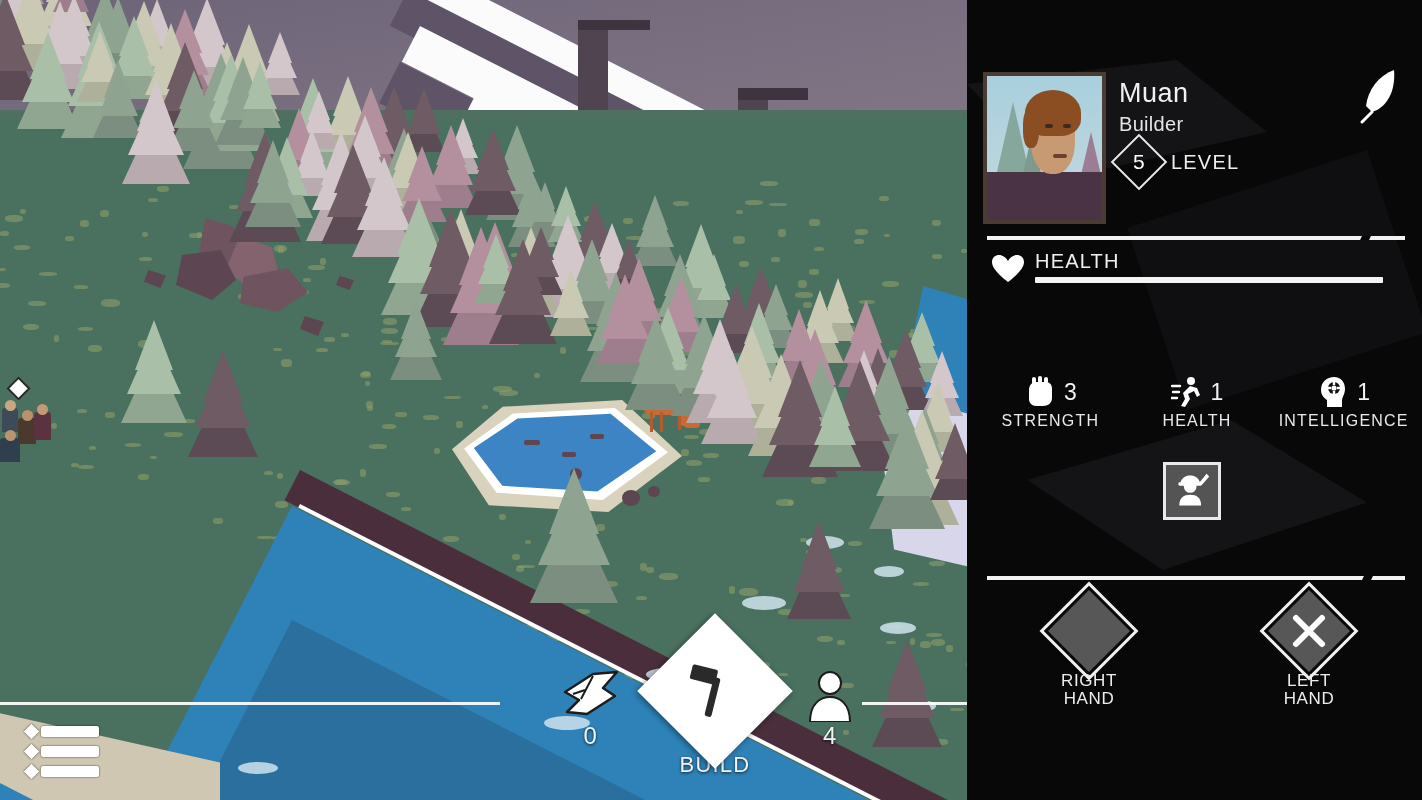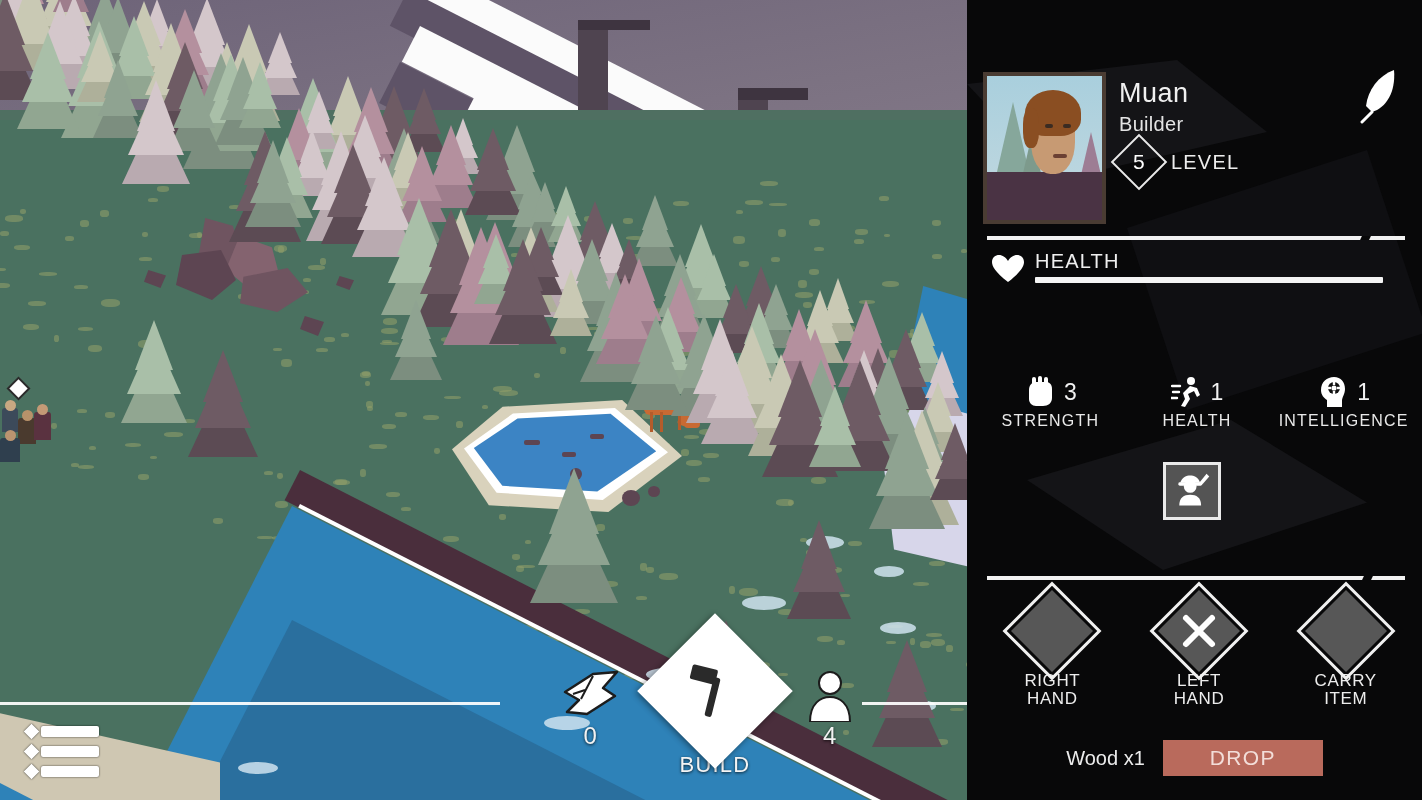--- a/index.html
+++ b/index.html
@@ -1502,32 +1502,18 @@
             <path d="M26 26 L52 52 M52 26 L26 52" stroke="#ffffff" stroke-width="6" stroke-linecap="round"></path>
           </svg>
         </div>
         <div class="eq-label">
           <div>LEFT</div>
           <div>HAND</div>
         </div>
       </div>
 
 
-      <div class="eq">
-        <div class="eq-dia-wrap">
-          <div class="eq-fill"></div>
-          <div class="eq-outline"></div>
-        </div>
-        <div class="eq-label">
-          <div>CARRY</div>
-          <div>ITEM</div>
-        </div>
-      </div>
 
     </div>
 
-    <div id="inv-row">
-      <div id="inv-item">Wood x1</div>
-      <button id="drop-btn">DROP</button>
-    </div>
 
   </div>
 </div>
 
 </body></html>

